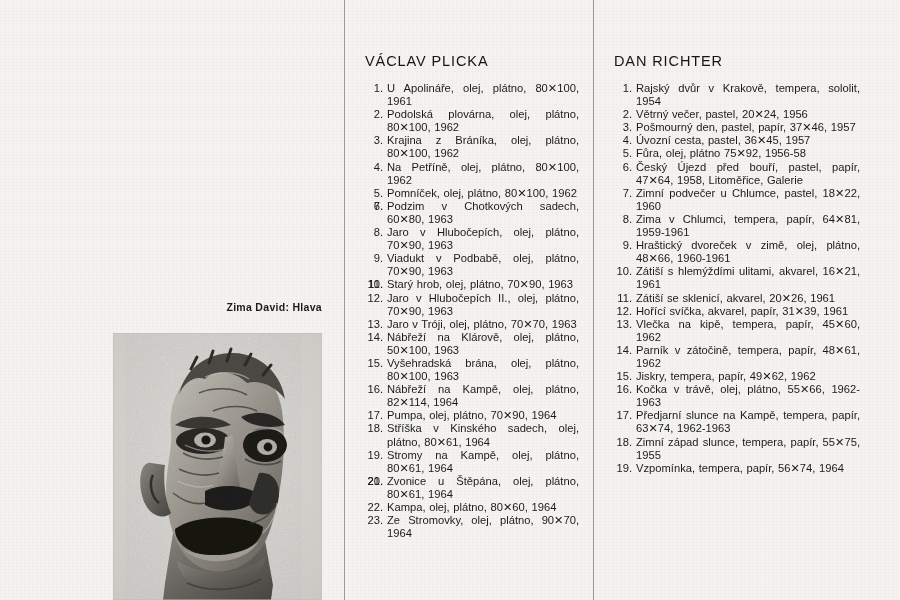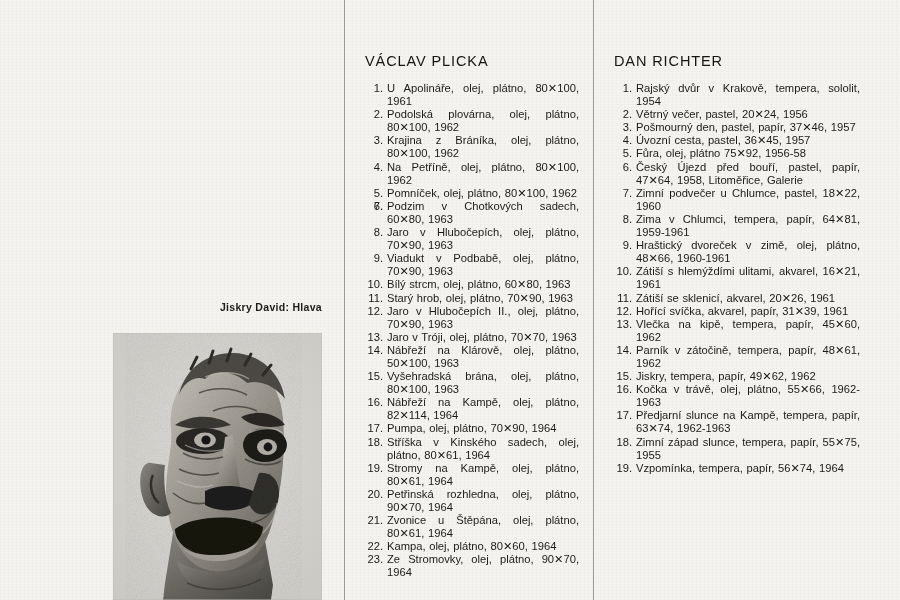--- a/index.html
+++ b/index.html
@@ -127,21 +127,21 @@
 </head>
 <body>
 
 <div id="page">
 
   <div class="rule" id="rule-1"></div>
   <div class="rule" id="rule-2"></div>
 
   <div id="left-col">
 
-    <div id="plate-caption">Jiskry David: Hlava</div>
+    <div id="plate-caption">Zima David: Hlava</div>
 
     <div id="plate-figure">
       <svg width="209" height="267" viewBox="0 0 209 267" xmlns="http://www.w3.org/2000/svg">
         <defs>
           <radialGradient id="bg" cx="50%" cy="45%" r="75%">
             <stop offset="0%" stop-color="#dcdbd6"></stop>
             <stop offset="100%" stop-color="#c9c8c3"></stop>
           </radialGradient>
           <linearGradient id="clay" x1="0%" y1="0%" x2="100%" y2="100%">
             <stop offset="0%" stop-color="#8d8a84"></stop>
@@ -269,21 +269,20 @@
           <li>
             <span class="num">8.</span>
             <span class="txt">Jaro v Hlubočepích, olej, plátno, 70✕90, 1963</span>
           </li>
           <li>
             <span class="num">9.</span>
             <span class="txt">Viadukt v Podbabě, olej, plátno, 70✕90, 1963</span>
           </li>
           <li>
             <span class="num">10.</span>
-            <span class="txt">Bílý strcm, olej, plátno, 60✕80, 1963</span>
           </li>
           <li>
             <span class="num">11.</span>
             <span class="txt">Starý hrob, olej, plátno, 70✕90, 1963</span>
           </li>
           <li>
             <span class="num">12.</span>
             <span class="txt">Jaro v Hlubočepích II., olej, plátno, 70✕90, 1963</span>
           </li>
           <li>
@@ -309,21 +308,20 @@
           <li>
             <span class="num">18.</span>
             <span class="txt">Stříška v Kinského sadech, olej, plátno, 80✕61, 1964</span>
           </li>
           <li>
             <span class="num">19.</span>
             <span class="txt">Stromy na Kampě, olej, plátno, 80✕61, 1964</span>
           </li>
           <li>
             <span class="num">20.</span>
-            <span class="txt">Petřinská rozhledna, olej, plátno, 90✕70, 1964</span>
           </li>
           <li>
             <span class="num">21.</span>
             <span class="txt">Zvonice u Štěpána, olej, plátno, 80✕61, 1964</span>
           </li>
           <li>
             <span class="num">22.</span>
             <span class="txt">Kampa, olej, plátno, 80✕60, 1964</span>
           </li>
           <li>

